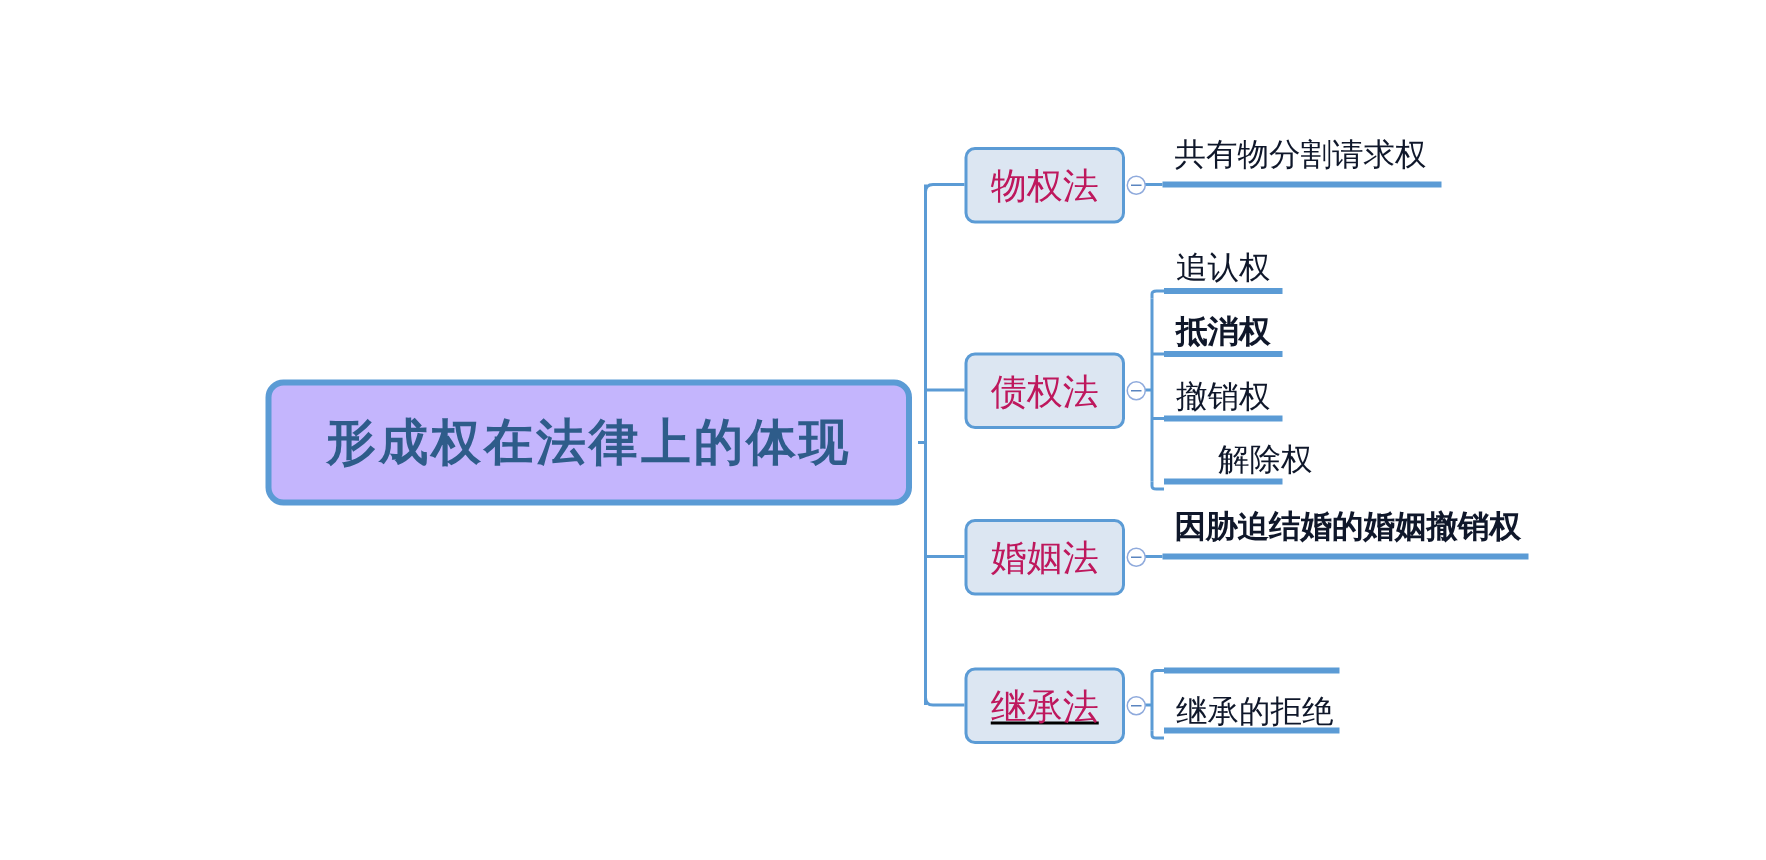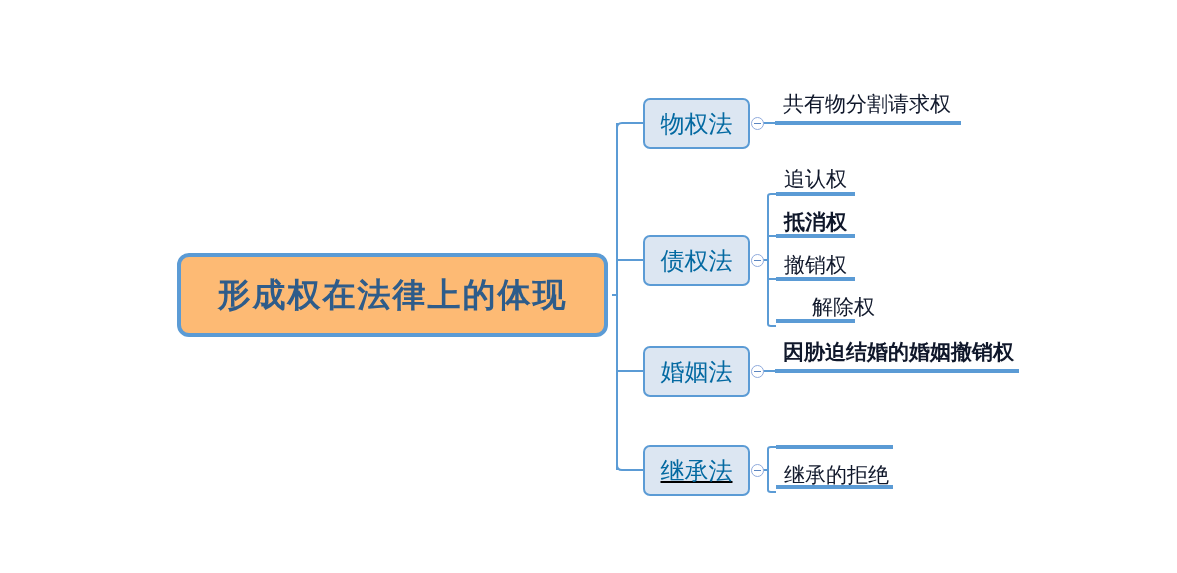--- a/index.html
+++ b/index.html
@@ -34,21 +34,21 @@
   }
 
   
   .root-node {
     position: absolute;
     left: 177px;
     top: 253px;
     width: 431px;
     height: 84px;
     box-sizing: border-box;
-    background: #fdba74;
+    background: #c4b5fd;
     border: 4px solid #5b9bd5;
     border-radius: 12px;
     display: flex;
     align-items: center;
     justify-content: center;
   }
   .root-node .root-label {
     font-size: 33px;
     font-weight: bold;
     color: #2e5c8a;
@@ -64,21 +64,21 @@
     box-sizing: border-box;
     background: #dce6f2;
     border: 2px solid #5b9bd5;
     border-radius: 7px;
     display: flex;
     align-items: center;
     justify-content: center;
   }
   .branch-node .branch-label {
     font-size: 24px;
-    color: #0369a1;
+    color: #be185d;
     white-space: nowrap;
   }
 
   
   .collapse-toggle {
     position: absolute;
     width: 13px;
     height: 13px;
     box-sizing: border-box;
     border: 1px solid #8faadc;

